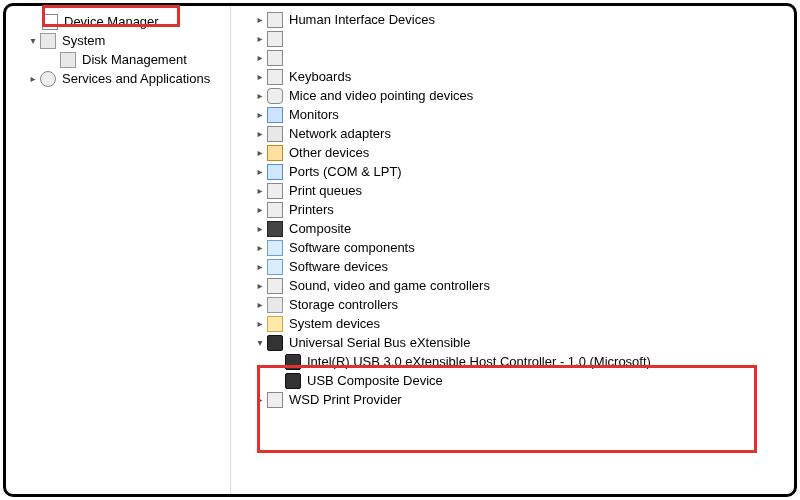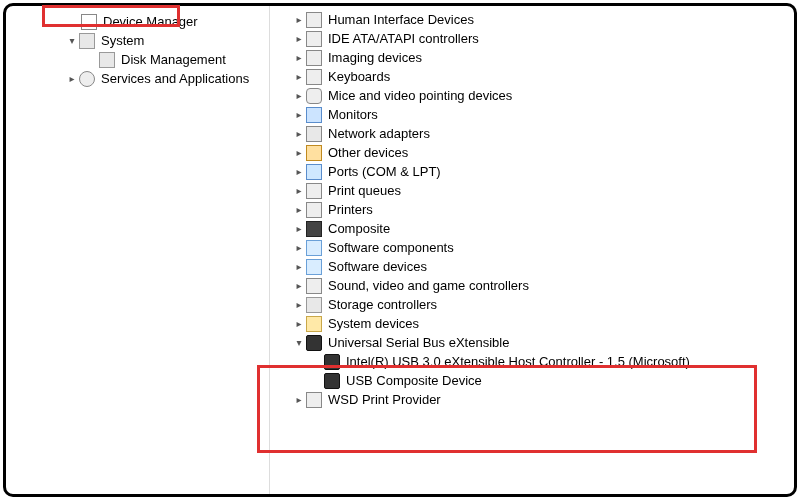--- a/index.html
+++ b/index.html
@@ -16,21 +16,20 @@
   }
   .frame {
     border: 3px solid #000;
     border-radius: 10px;
     width: 794px;
     height: 494px;
     margin: 3px;
     overflow: hidden;
     display: flex;
     background: #fff;
-    padding-left: 39px;
   }
   .left-pane {
     width: 225px;
     padding: 6px 4px 4px 6px;
     border-right: 1px solid #ddd;
   }
   .right-pane {
     flex: 1;
     padding: 4px 8px 4px 4px;
     overflow: hidden;
@@ -141,26 +140,24 @@
   <div class="right-pane">
     <div id="cat-list">
         <div class="tree-row indent-1">
           <span class="twisty">▸</span>
           <span class="ico ic-hid"></span>
           <span class="lbl">Human Interface Devices</span>
         </div>
         <div class="tree-row indent-1">
           <span class="twisty">▸</span>
           <span class="ico ic-ide"></span>
-          <span class="lbl">IDE ATA/ATAPI controllers</span>
         </div>
         <div class="tree-row indent-1">
           <span class="twisty">▸</span>
           <span class="ico ic-img"></span>
-          <span class="lbl">Imaging devices</span>
         </div>
         <div class="tree-row indent-1">
           <span class="twisty">▸</span>
           <span class="ico ic-kbd"></span>
           <span class="lbl">Keyboards</span>
         </div>
         <div class="tree-row indent-1">
           <span class="twisty">▸</span>
           <span class="ico ic-mouse"></span>
           <span class="lbl">Mice and video pointing devices</span>
@@ -229,21 +226,21 @@
 
     <div class="tree-row indent-1">
       <span class="twisty">▾</span>
       <span class="ico ic-usb"></span>
       <span class="lbl">Universal Serial Bus eXtensible</span>
     </div>
     <div id="usb-children">
         <div class="tree-row indent-2">
           <span class="twisty hidden"></span>
           <span class="ico ic-usb"></span>
-          <span class="lbl">Intel(R) USB 3.0 eXtensible Host Controller - 1.5 (Microsoft)</span>
+          <span class="lbl">Intel(R) USB 3.0 eXtensible Host Controller - 1.0 (Microsoft)</span>
         </div>
         <div class="tree-row indent-2">
           <span class="twisty hidden"></span>
           <span class="ico ic-usb"></span>
           <span class="lbl">USB Composite Device</span>
         </div>
       </div>
 
     <div class="tree-row indent-1">
       <span class="twisty">▸</span>

